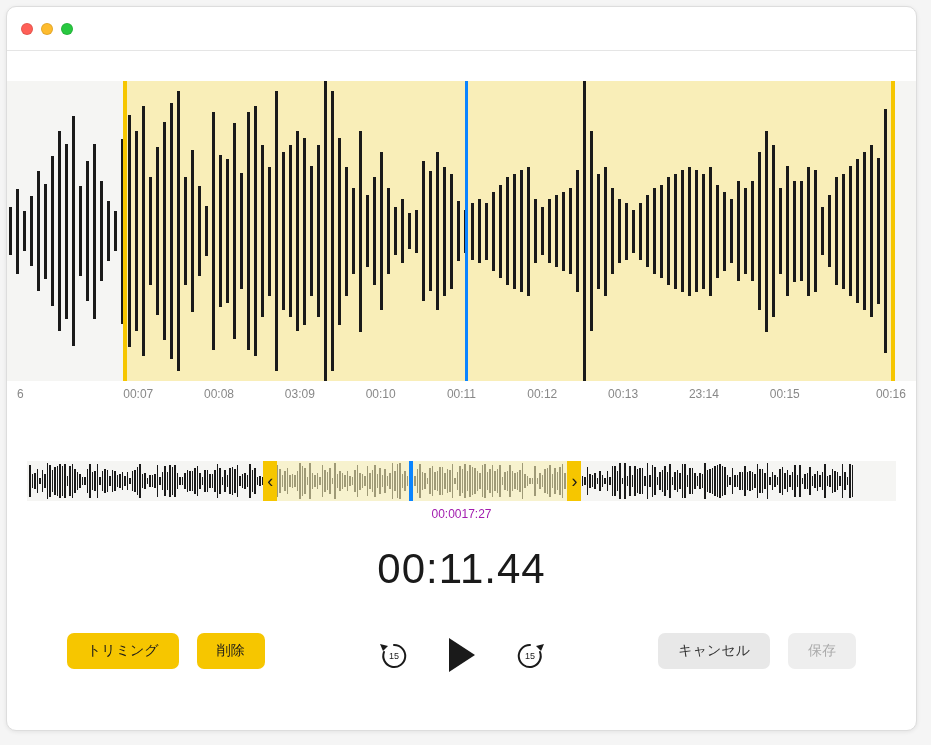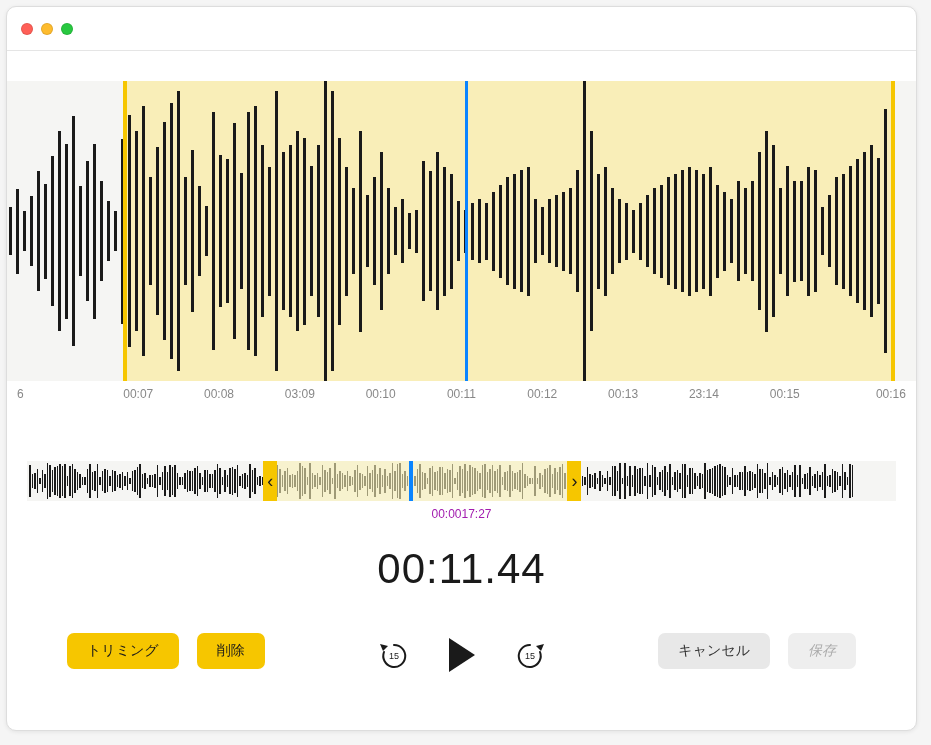--- a/index.html
+++ b/index.html
@@ -222,21 +222,20 @@
     font-weight: 500;
   }
   .btn-gray {
     background: #e8e8e8;
     color: #333;
   }
   .btn-disabled {
     background: #eee;
     color: #aaa;
     cursor: default;
-    font-style: italic;
   }
   .spacer { flex: 1; }
   .transport {
     display: flex;
     align-items: center;
     gap: 28px;
   }
   .icon-btn {
     background: none;
     border: none;

